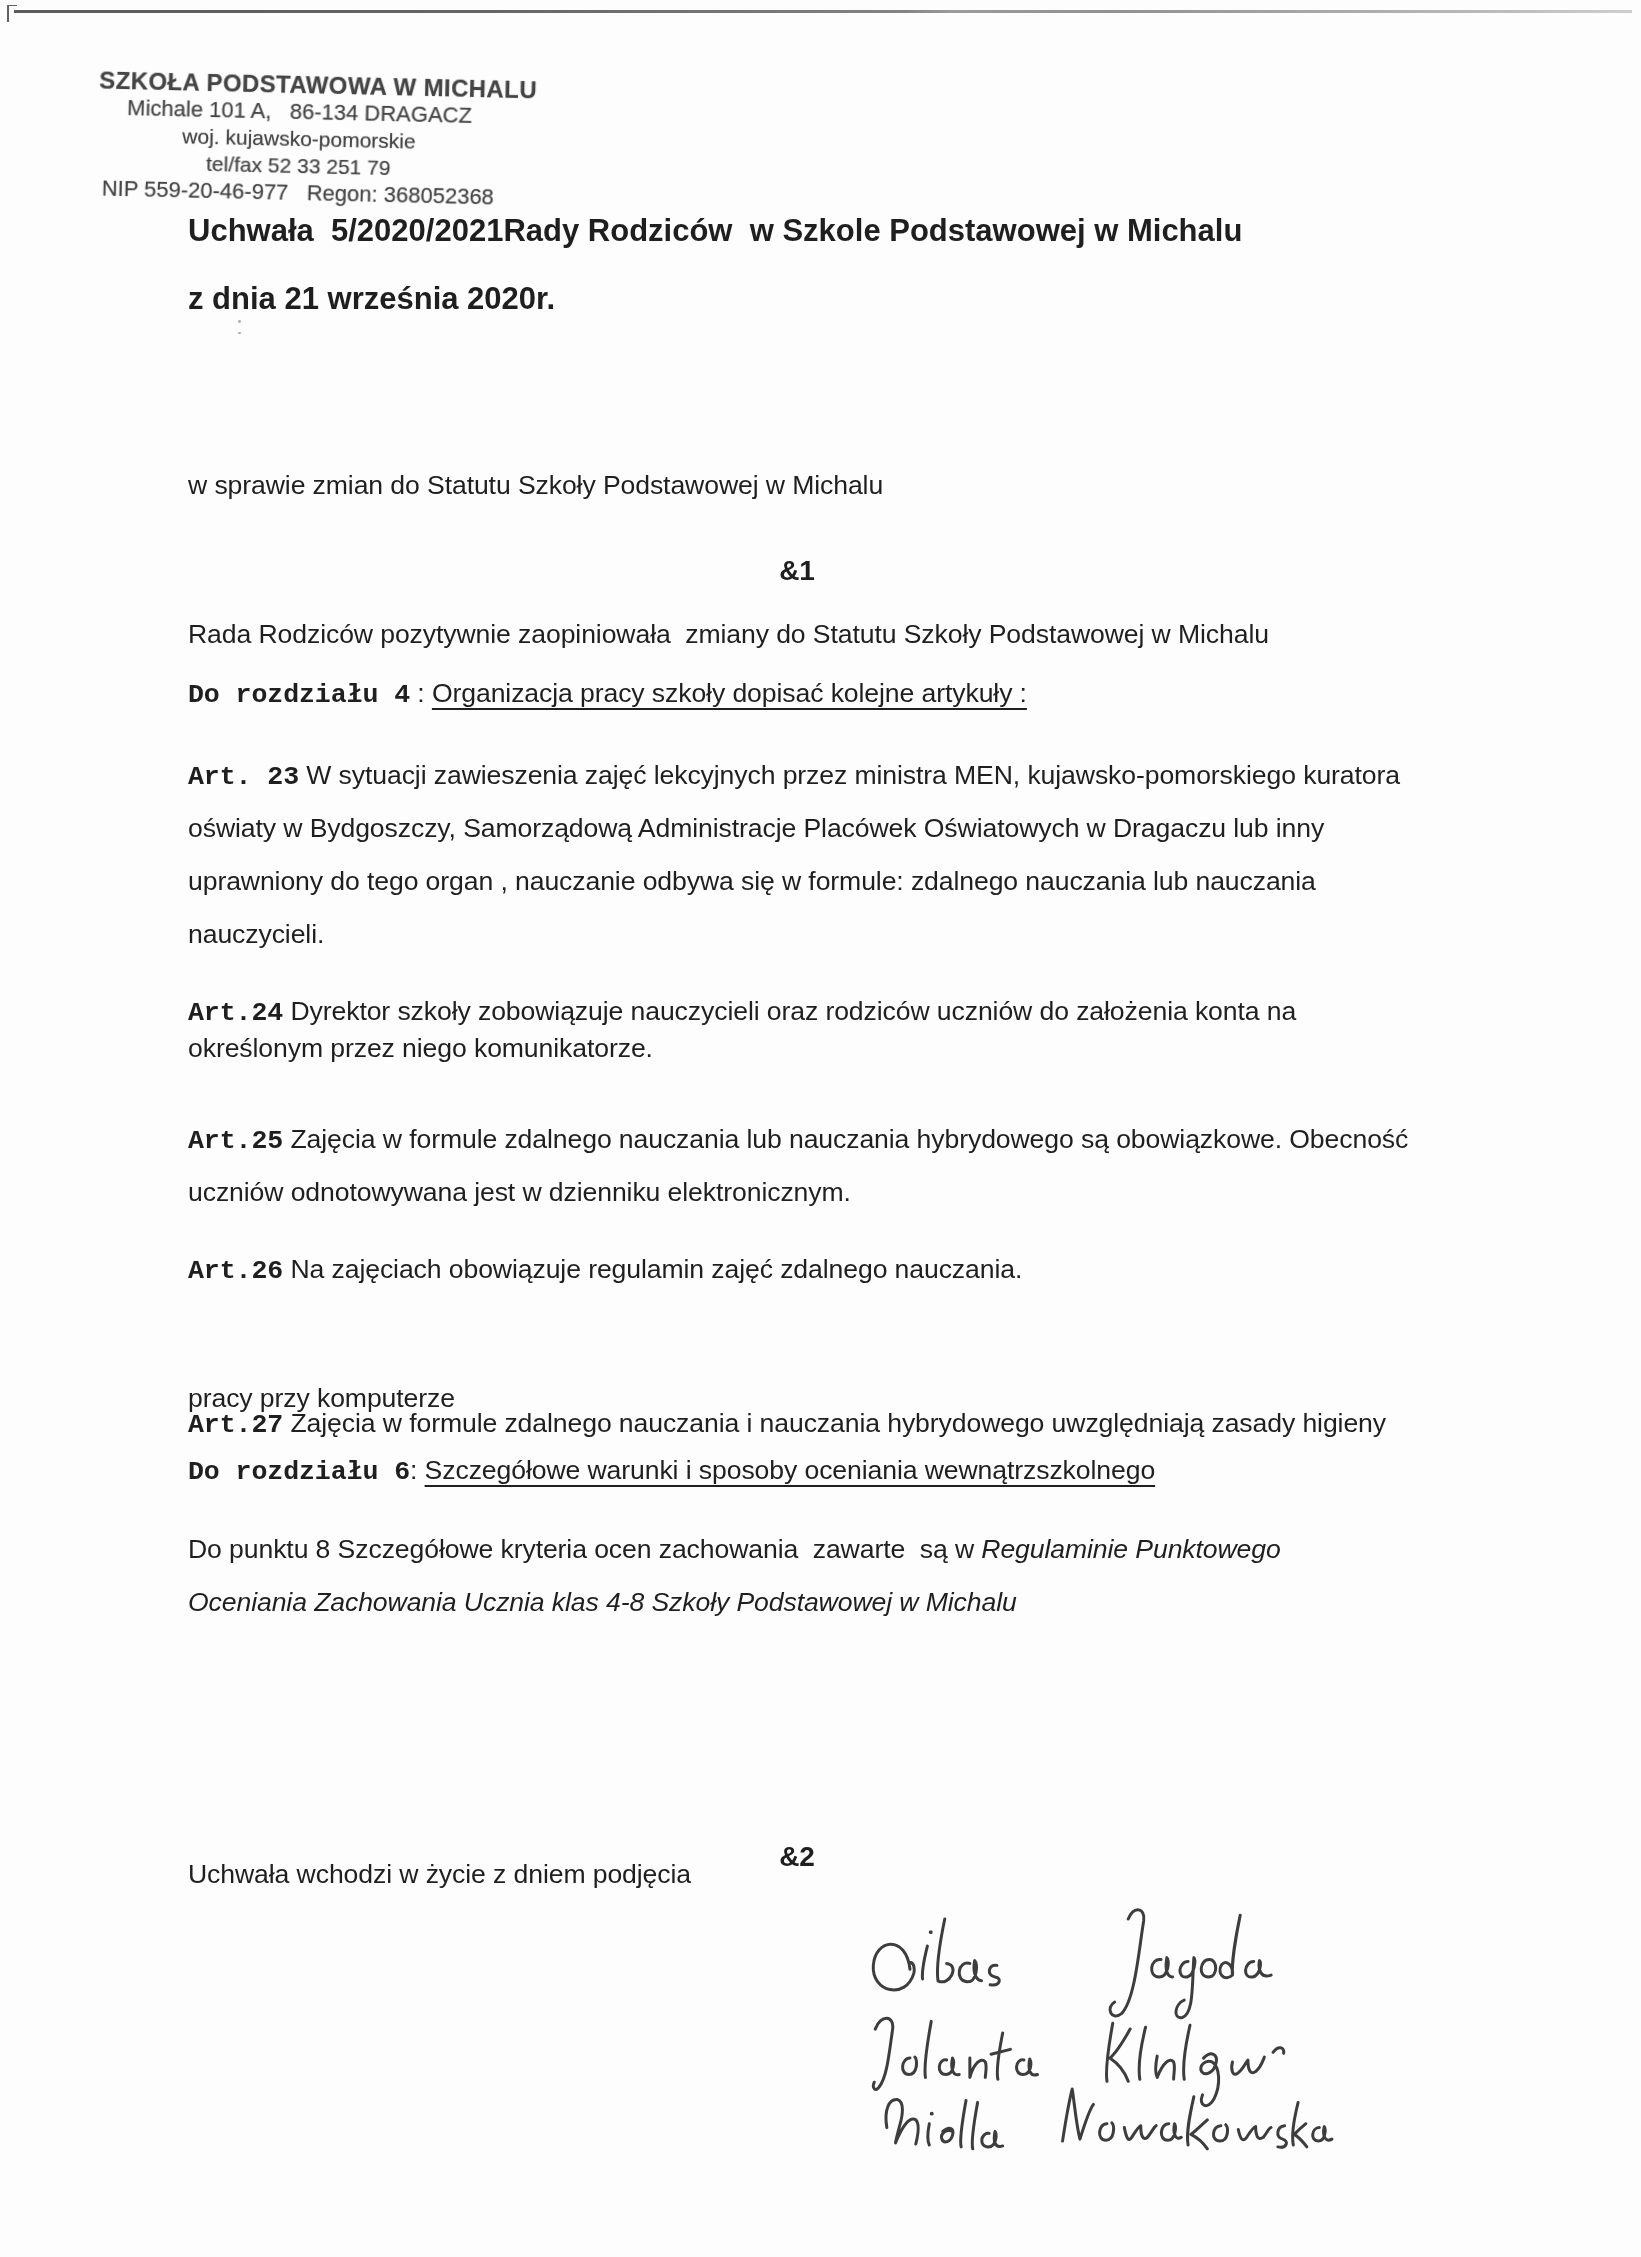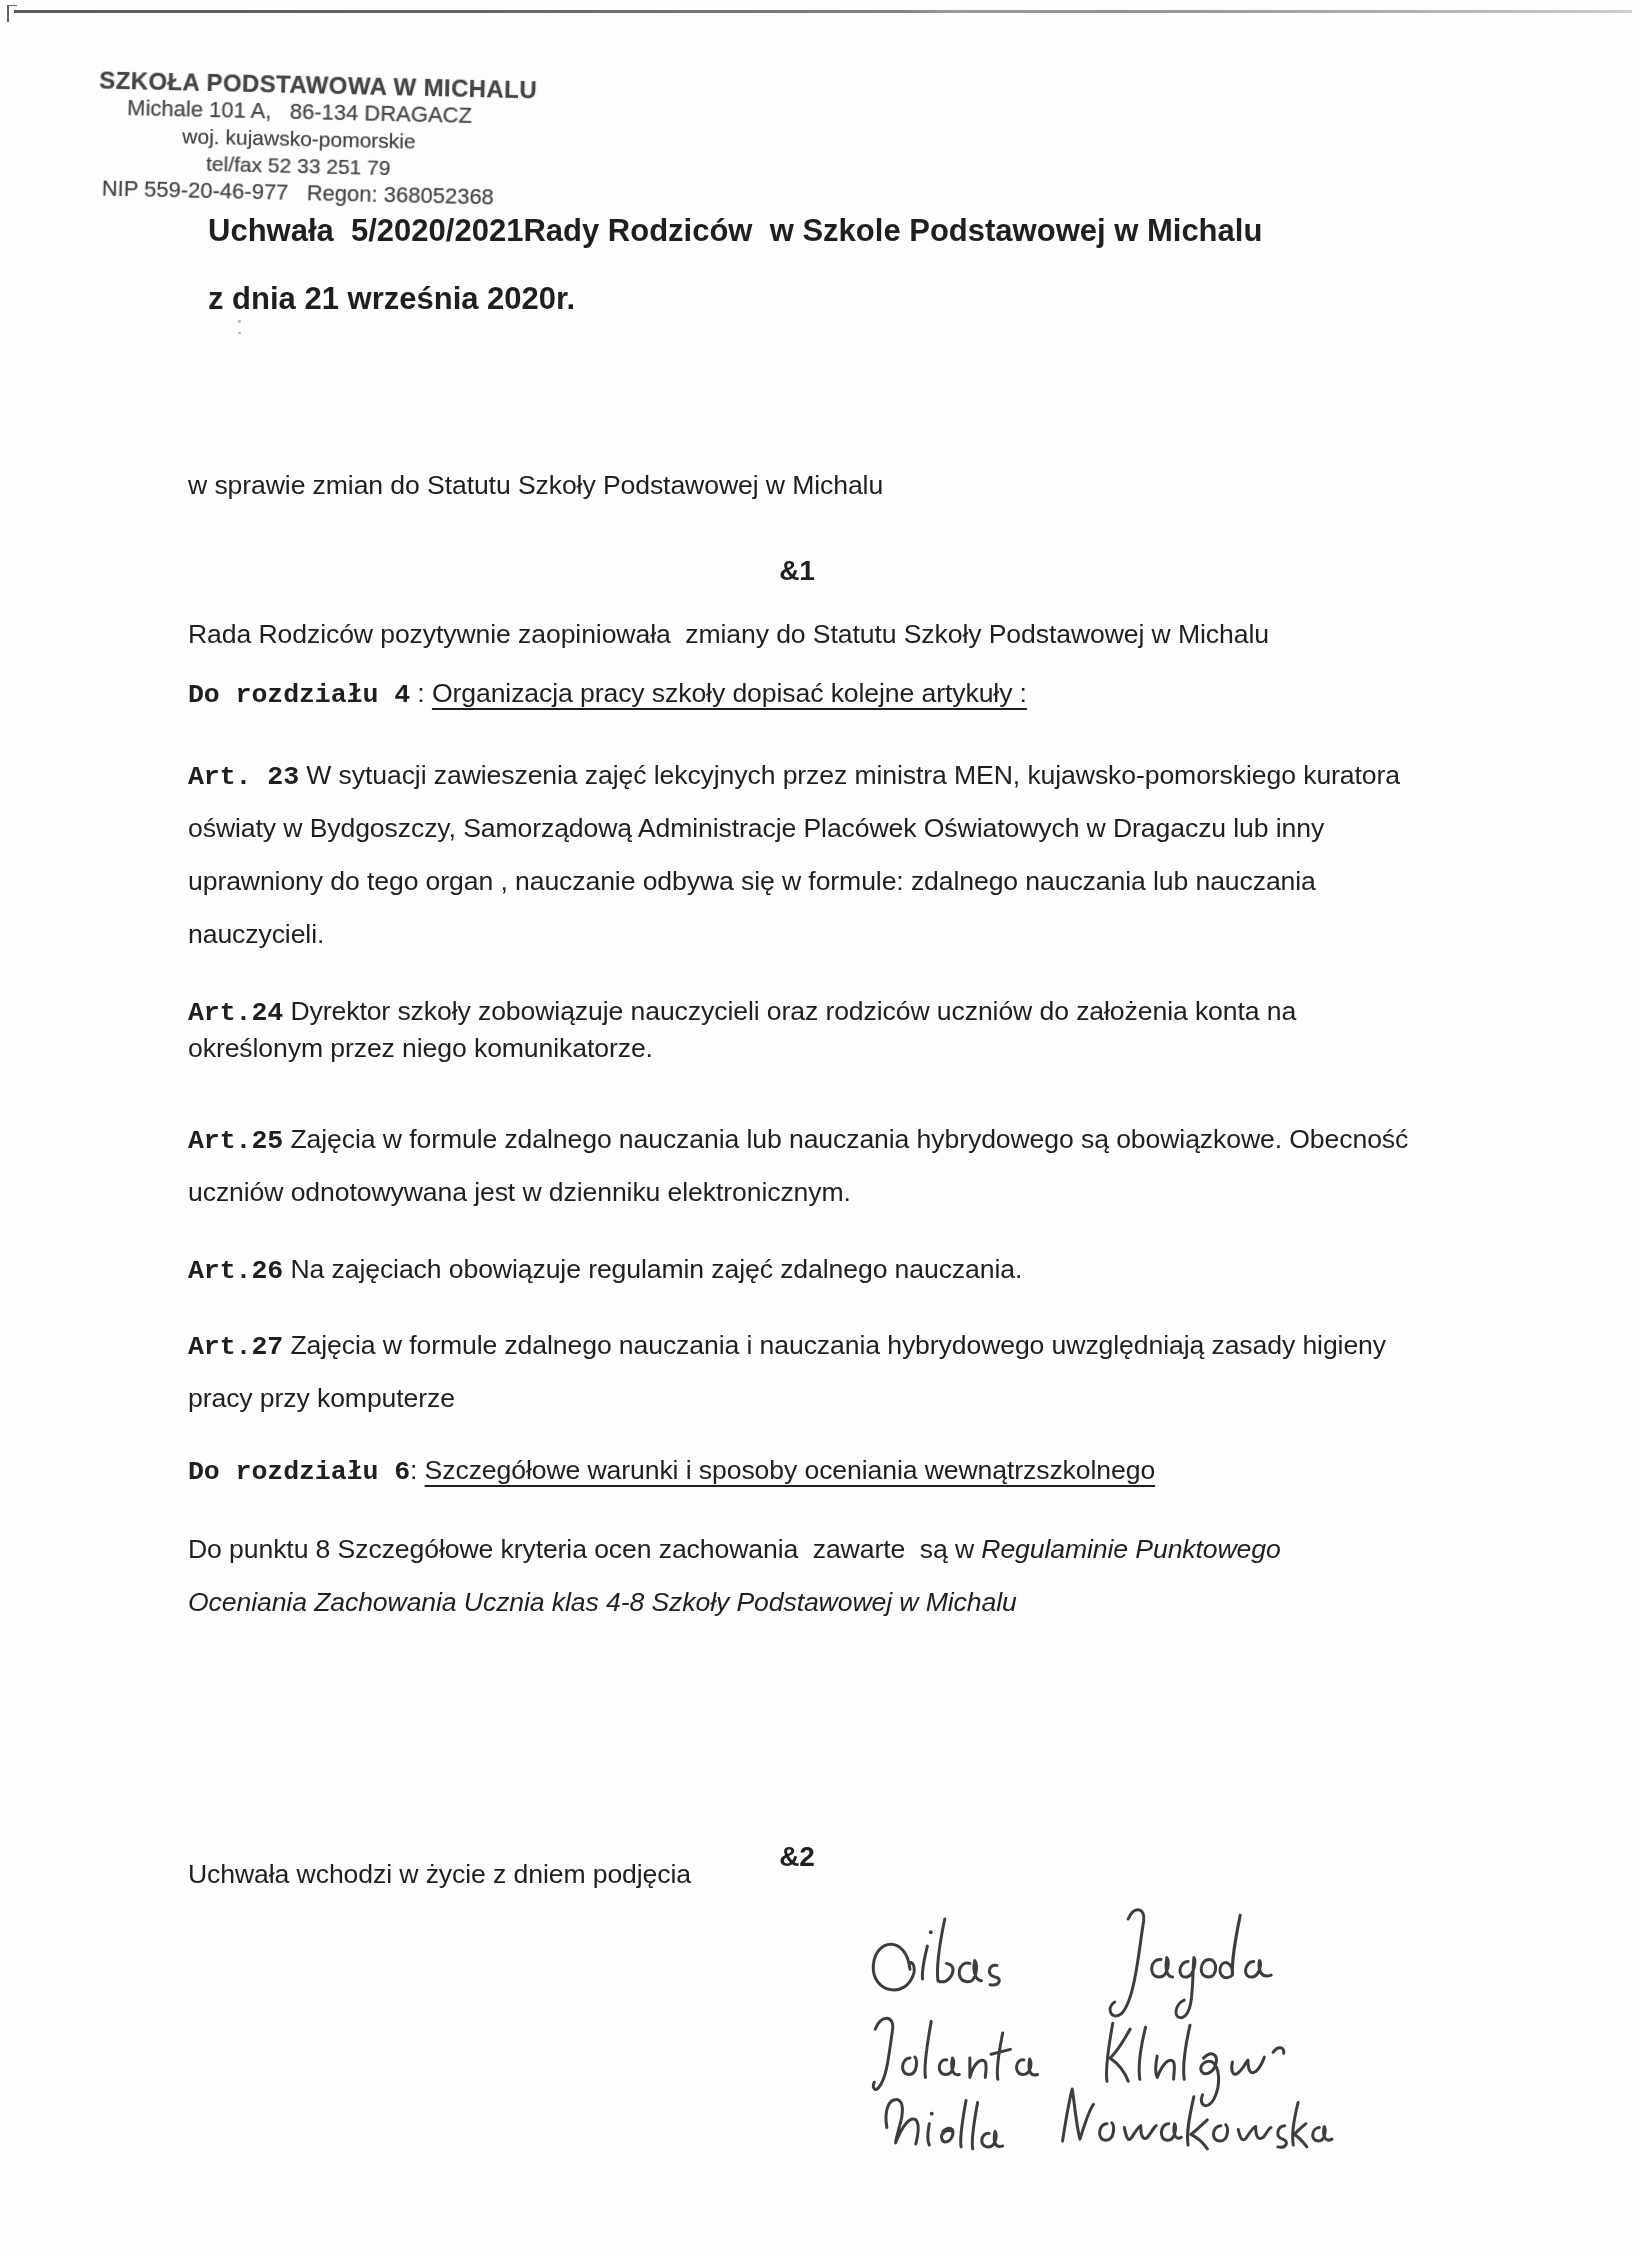--- a/index.html
+++ b/index.html
@@ -35,21 +35,21 @@
   .stamp .s2 { font-size:22px; }
   .stamp .s3 { font-size:21px; }
   .stamp .s4 { font-size:21px; }
   .stamp .s5 { font-size:22px; }
   .stamp div { white-space:pre; }
   
   .t {
     position:absolute; left:188px; white-space:pre-wrap;
     font-size:26.6px; letter-spacing:-0.1px; line-height:33px;
   }
-  .title { font-size:31px; font-weight:700; letter-spacing:0;margin-left:20px; }
+  .title { font-size:31px; font-weight:700; letter-spacing:0; }
   .b { font-weight:700;font-family:Liberation Mono, monospace; }
   .it { font-style:italic; }
   .u { text-decoration:underline; text-decoration-thickness:2.4px; text-underline-offset:5.8px; }
   .center { width:1218px; text-align:center; font-weight:700; font-size:28px; }
   
   .sigs { position:absolute; left:850px; top:1892px; width:512px; height:280px; }
   .sigs path {
     fill:none; stroke:#222222; stroke-width:3.1;
     stroke-linecap:round; stroke-linejoin:round; opacity:.88;
   }
@@ -91,21 +91,21 @@
   <div class="t" style="top:918px">nauczycieli.</div>
 
   <div class="t" style="top:995px"><span class="b">Art.24</span><span> Dyrektor szkoły zobowiązuje nauczycieli oraz rodziców uczniów do założenia konta na</span></div>
   <div class="t" style="top:1032px">określonym przez niego komunikatorze.</div>
 
   <div class="t" style="top:1123px"><span class="b">Art.25</span><span> Zajęcia w formule zdalnego nauczania lub nauczania hybrydowego są obowiązkowe. Obecność</span></div>
   <div class="t" style="top:1176px">uczniów odnotowywana jest w dzienniku elektronicznym.</div>
 
   <div class="t" style="top:1253px"><span class="b">Art.26</span><span> Na zajęciach obowiązuje regulamin zajęć zdalnego nauczania.</span></div>
 
-  <div class="t" style="top:1329px"><span class="b">Art.27</span><span> Zajęcia w formule zdalnego nauczania i nauczania hybrydowego uwzględniają zasady higieny</span></div>
+  <div class="t" style="top:1407px"><span class="b">Art.27</span><span> Zajęcia w formule zdalnego nauczania i nauczania hybrydowego uwzględniają zasady higieny</span></div>
   <div class="t" style="top:1382px">pracy przy komputerze</div>
 
   <div class="t" style="top:1454px"><span class="b">Do rozdziału 6</span><span>: </span><span class="u">Szczegółowe warunki i sposoby oceniania wewnątrzszkolnego</span></div>
 
   <div class="t" style="top:1533px"><span>Do punktu 8 Szczegółowe kryteria ocen zachowania  zawarte  są w </span><span class="it">Regulaminie Punktowego</span></div>
   <div class="t it" style="top:1586px">Oceniania Zachowania Ucznia klas 4-8 Szkoły Podstawowej w Michalu</div>
 
   <div class="t center" style="top:1840px">&amp;2</div>
 
   <div class="t" style="top:1858px">Uchwała wchodzi w życie z dniem podjęcia</div>

